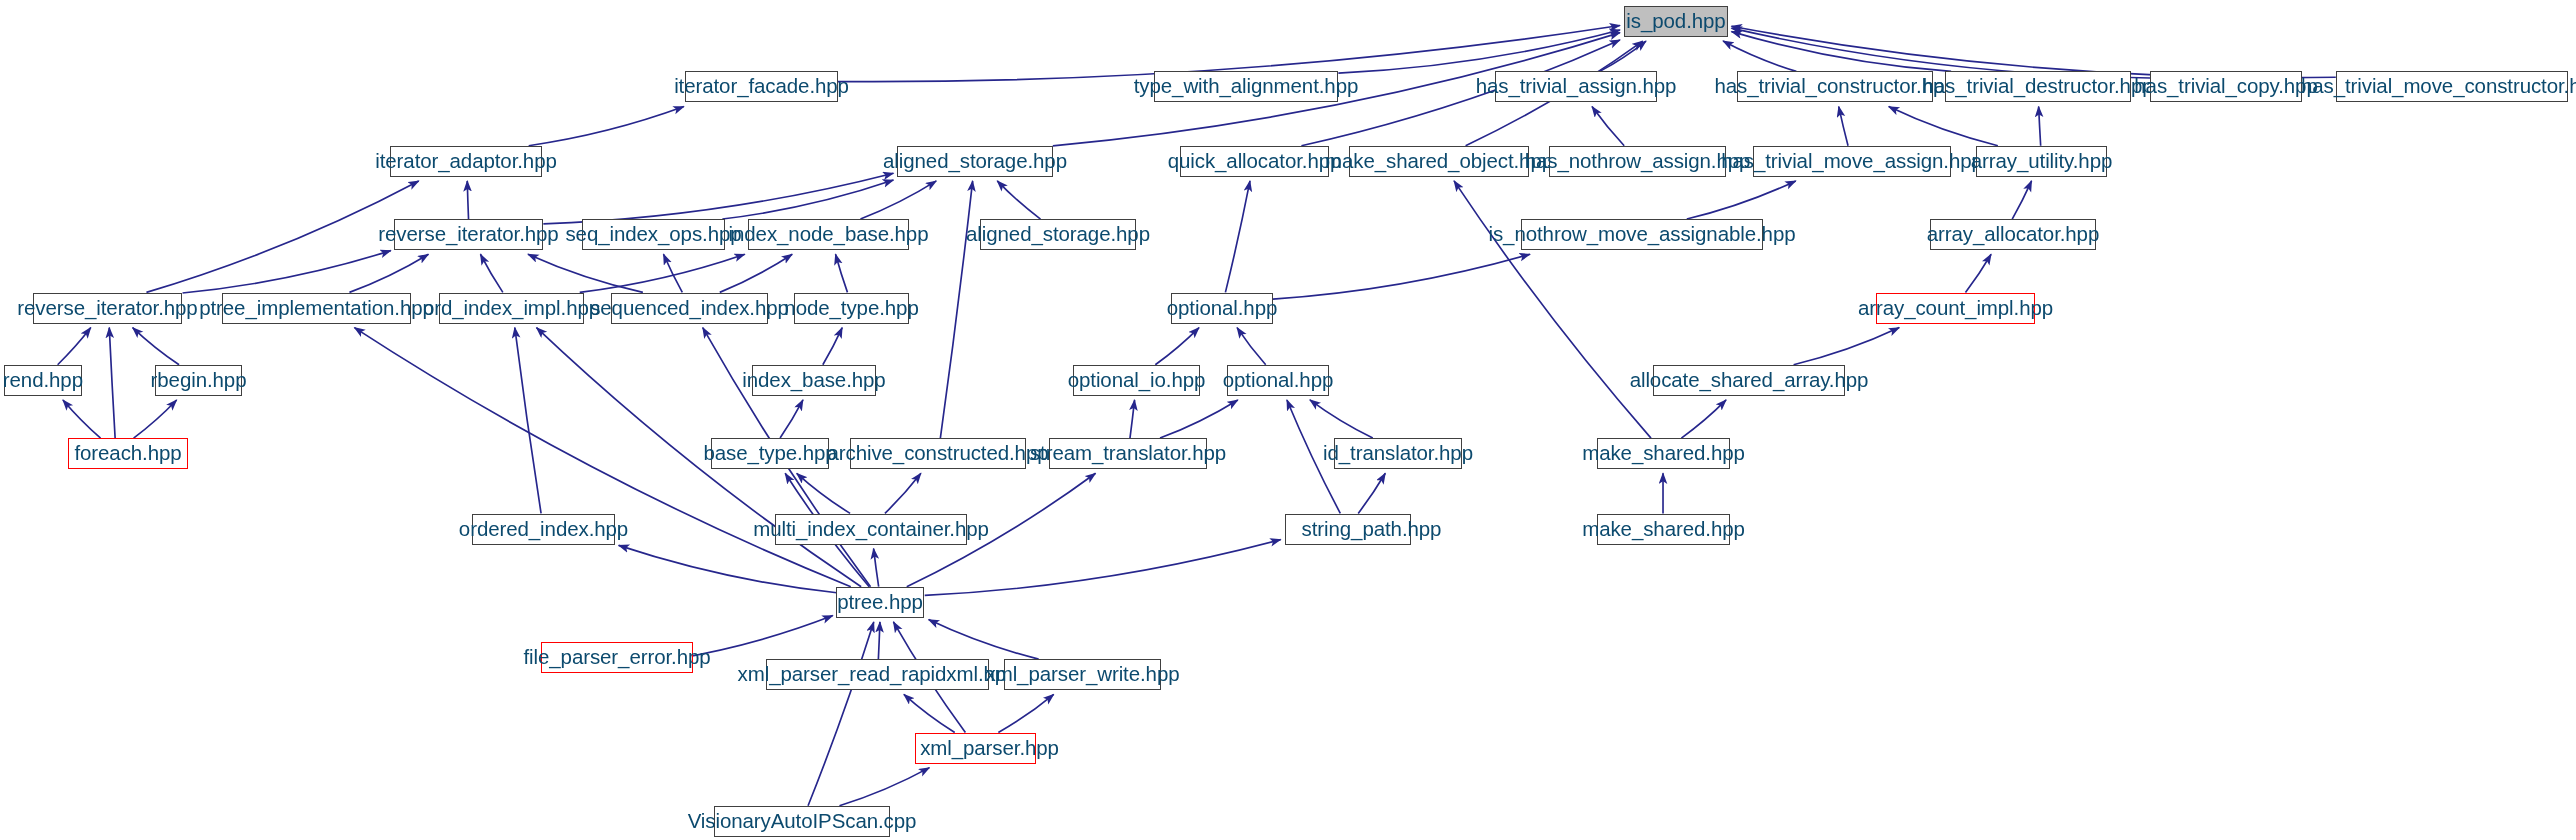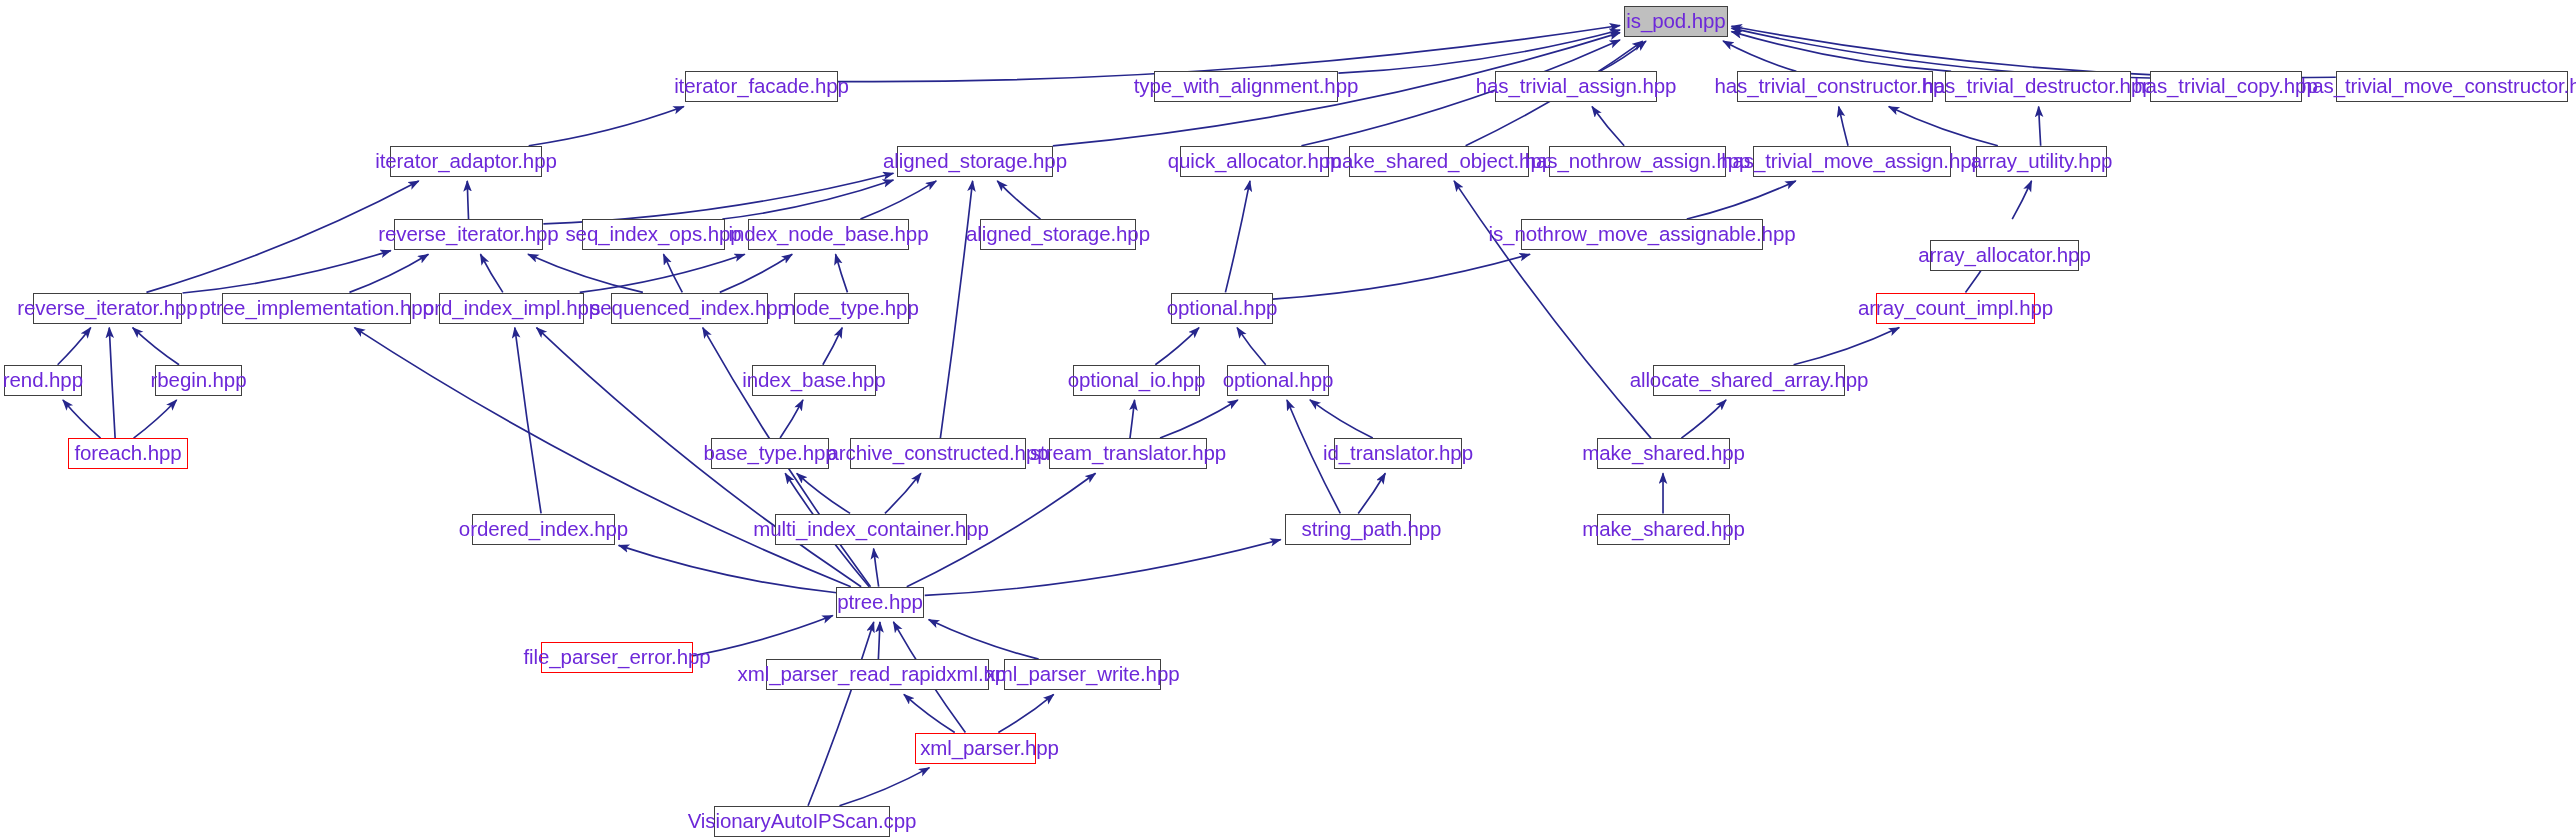--- a/index.html
+++ b/index.html
@@ -24,21 +24,21 @@
   }
   .gnode {
     position: absolute;
     box-sizing: border-box;
     display: flex;
     align-items: center;
     justify-content: center;
     white-space: nowrap;
     font-size: 20.5px;
     line-height: 1;
-    color: #6d28d9;
+    color: #0c4a6e;
     background: #ffffff;
     border: 1.6px solid #404040;
     letter-spacing: -0.1px;
     z-index: 5;
   }
   .gnode.root {
     background: #bfbfbf;
     border: 1.6px solid #404040;
   }
   .gnode.warn {
@@ -185,21 +185,21 @@
     </div>
     <div class="gnode" style="left: 748px; top: 219px; width: 161px; height: 31px;">
       <span class="gnode-label">index_node_base.hpp</span>
     </div>
     <div class="gnode" style="left: 980px; top: 219px; width: 156px; height: 31px;">
       <span class="gnode-label">aligned_storage.hpp</span>
     </div>
     <div class="gnode" style="left: 1521px; top: 219px; width: 242px; height: 31px;">
       <span class="gnode-label">is_nothrow_move_assignable.hpp</span>
     </div>
-    <div class="gnode" style="left: 1930px; top: 219px; width: 149px; height: 31px; margin-top: 21px;">
+    <div class="gnode" style="left: 1930px; top: 219px; width: 166px; height: 31px;">
       <span class="gnode-label">array_allocator.hpp</span>
     </div>
     <div class="gnode" style="left: 33px; top: 293px; width: 149px; height: 31px;">
       <span class="gnode-label">reverse_iterator.hpp</span>
     </div>
     <div class="gnode" style="left: 222px; top: 293px; width: 189px; height: 31px;">
       <span class="gnode-label">ptree_implementation.hpp</span>
     </div>
     <div class="gnode" style="left: 439px; top: 293px; width: 145px; height: 31px;">
       <span class="gnode-label">ord_index_impl.hpp</span>

